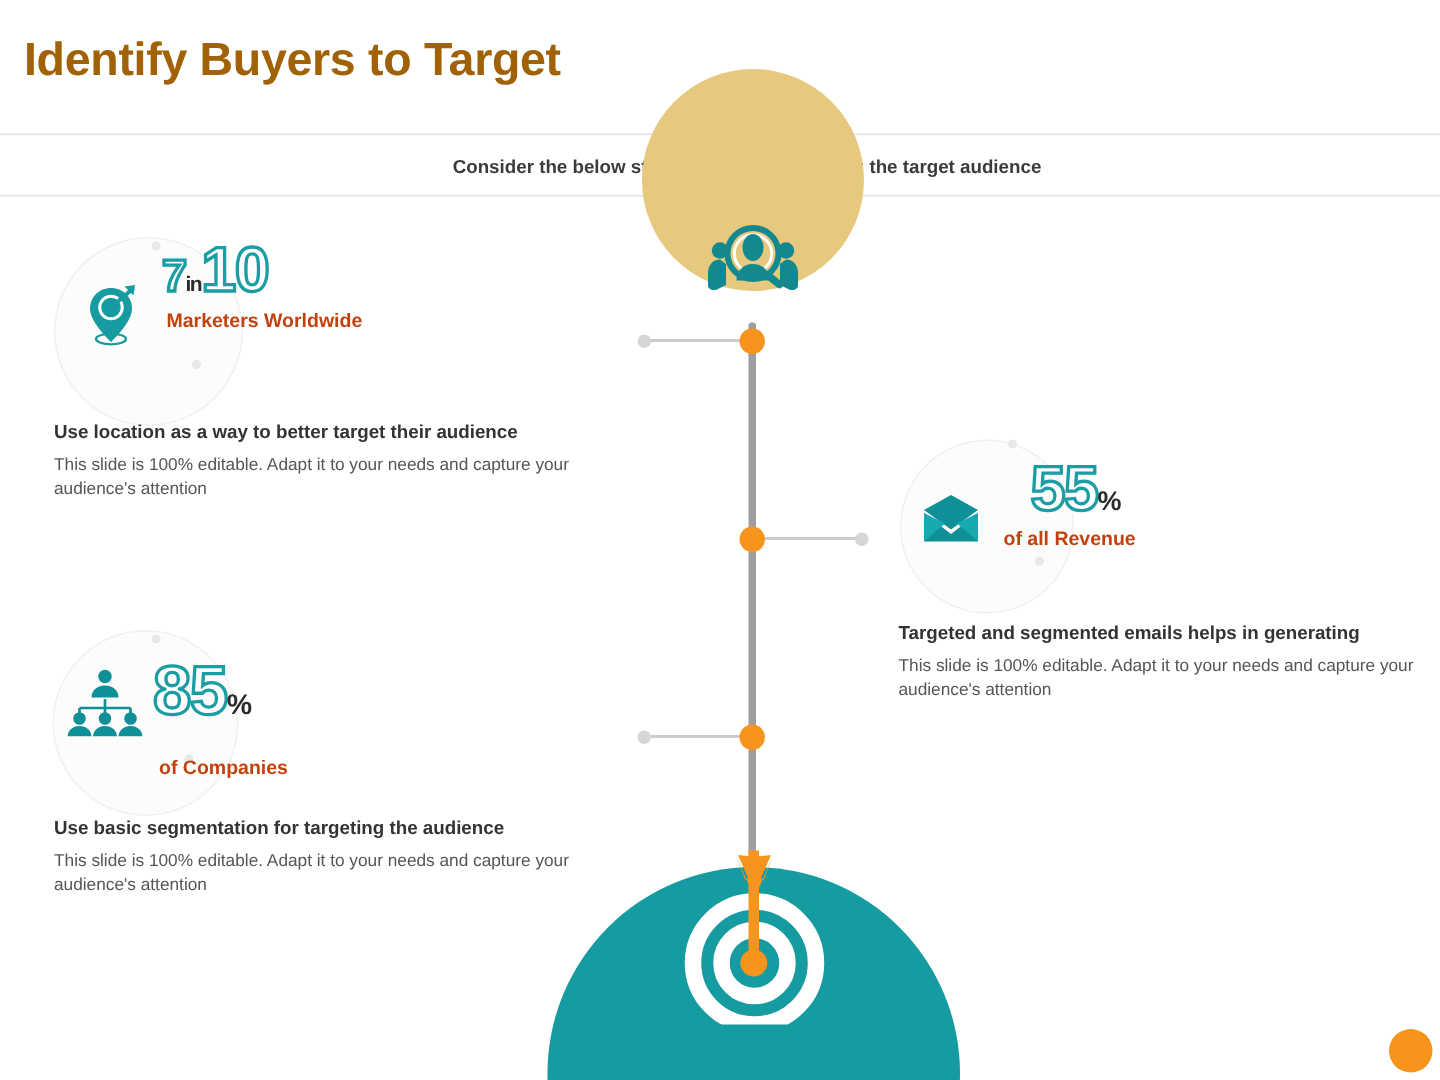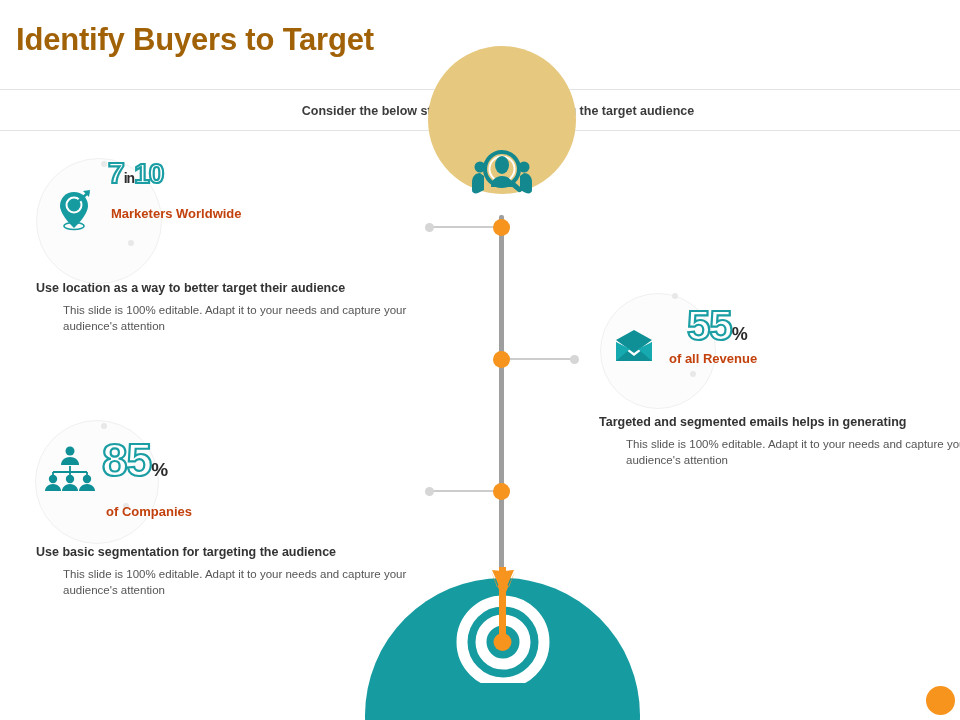--- a/index.html
+++ b/index.html
@@ -187,21 +187,20 @@
     color: #333333;
     white-space: nowrap;
     z-index: 5;
   }
   .body-para {
     position: absolute;
     font-size: 11.5px;
     line-height: 16px;
     color: #555555;
     z-index: 5;
-    margin-left: 27px;
   }
 
   
   .accent-dot {
     position: absolute;
     left: 926px;
     top: 686px;
     width: 29px;
     height: 29px;
     border-radius: 50%;
@@ -275,21 +274,21 @@
   <svg viewBox="0 0 44 44" width="44" height="44">
     <path d="M22 4 C14 4 8 10 8 18 C8 27 22 40 22 40 C22 40 36 27 36 18 C36 10 30 4 22 4 Z" fill="#159ba0"></path>
     <circle cx="22" cy="17" r="7.5" fill="none" stroke="#ffffff" stroke-width="2"></circle>
     <ellipse cx="22" cy="38" rx="10" ry="3.5" fill="none" stroke="#159ba0" stroke-width="1.5"></ellipse>
     <line x1="22" y1="17" x2="37" y2="4" stroke="#159ba0" stroke-width="2.6"></line>
     <path d="M31 3 L38 2 L37 9 Z" fill="#159ba0"></path>
   </svg>
 </div>
 
 <div class="stat-number" style="left:108px; top:156px; font-size:30px;">
-  <span>7</span><span class="unit" style="font-size:14px;">in</span><span style="font-size:28px;">10</span>
+  <span>7</span><span class="unit" style="font-size:14px;">in</span><span style="font-size:42px;">10</span>
 </div>
 <div class="stat-caption" style="left:111px; top:206px;">Marketers Worldwide</div>
 
 <div class="body-heading" style="left:36px; top:281px;">Use location as a way to better target their audience</div>
 <div class="body-para" style="left:36px; top:302px; width:370px;">This slide is 100% editable. Adapt it to your needs and capture your audience's attention</div>
 
 <div class="stat-circle-bg" style="left:600px; top:293px; width:114px; height:114px;"></div>
 <div class="deco-dot" style="left:672px; top:293px;"></div>
 <div class="deco-dot" style="left:690px; top:371px;"></div>
 

